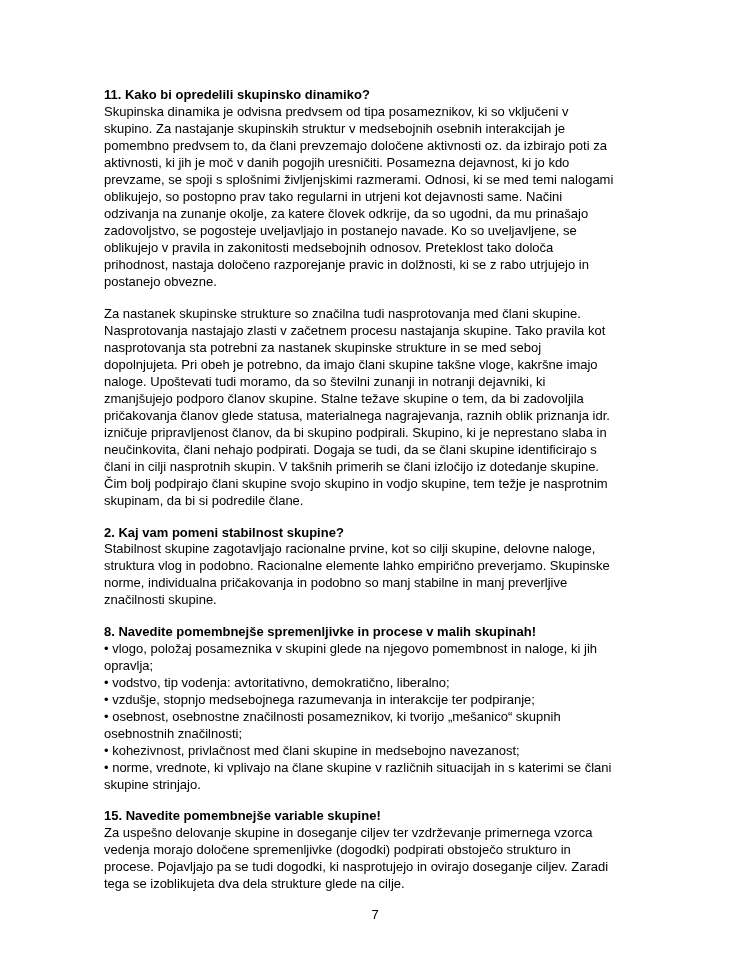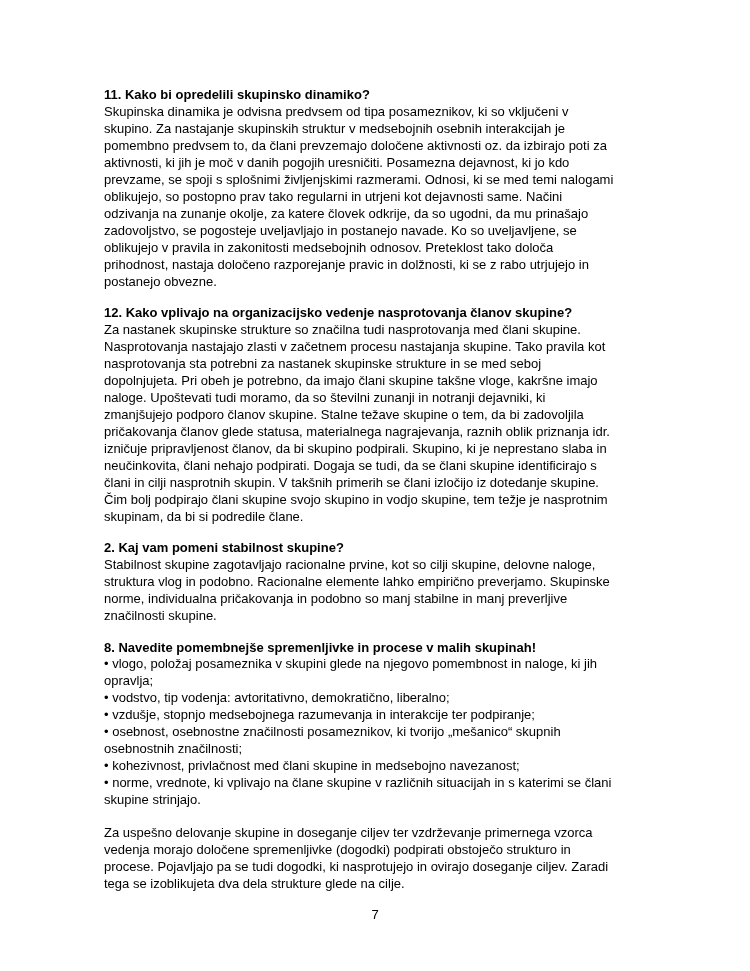--- a/index.html
+++ b/index.html
@@ -69,21 +69,20 @@
 prevzame, se spoji s splošnimi življenjskimi razmerami. Odnosi, ki se med temi nalogami
 oblikujejo, so postopno prav tako regularni in utrjeni kot dejavnosti same. Načini
 odzivanja na zunanje okolje, za katere človek odkrije, da so ugodni, da mu prinašajo
 zadovoljstvo, se pogosteje uveljavljajo in postanejo navade. Ko so uveljavljene, se
 oblikujejo v pravila in zakonitosti medsebojnih odnosov. Preteklost tako določa
 prihodnost, nastaja določeno razporejanje pravic in dolžnosti, ki se z rabo utrjujejo in
 postanejo obvezne.</p>
     </section>
 
     <section class="qa-section">
-      <h2 class="question-heading">12. Kako vplivajo na organizacijsko vedenje nasprotovanja članov skupine?</h2>
       <p class="answer-text">Za nastanek skupinske strukture so značilna tudi nasprotovanja med člani skupine.
 Nasprotovanja nastajajo zlasti v začetnem procesu nastajanja skupine. Tako pravila kot
 nasprotovanja sta potrebni za nastanek skupinske strukture in se med seboj
 dopolnjujeta. Pri obeh je potrebno, da imajo člani skupine takšne vloge, kakršne imajo
 naloge. Upoštevati tudi moramo, da so številni zunanji in notranji dejavniki, ki
 zmanjšujejo podporo članov skupine. Stalne težave skupine o tem, da bi zadovoljila
 pričakovanja članov glede statusa, materialnega nagrajevanja, raznih oblik priznanja idr.
 izničuje pripravljenost članov, da bi skupino podpirali. Skupino, ki je neprestano slaba in
 neučinkovita, člani nehajo podpirati. Dogaja se tudi, da se člani skupine identificirajo s
 člani in cilji nasprotnih skupin. V takšnih primerih se člani izločijo iz dotedanje skupine.
@@ -106,20 +105,21 @@
 • vodstvo, tip vodenja: avtoritativno, demokratično, liberalno;
 • vzdušje, stopnjo medsebojnega razumevanja in interakcije ter podpiranje;
 • osebnost, osebnostne značilnosti posameznikov, ki tvorijo „mešanico“ skupnih
 osebnostnih značilnosti;
 • kohezivnost, privlačnost med člani skupine in medsebojno navezanost;
 • norme, vrednote, ki vplivajo na člane skupine v različnih situacijah in s katerimi se člani
 skupine strinjajo.</p>
     </section>
 
     <section class="qa-section">
+      <h2 class="question-heading">15. Navedite pomembnejše variable skupine!</h2>
       <p class="answer-text">Za uspešno delovanje skupine in doseganje ciljev ter vzdrževanje primernega vzorca
 vedenja morajo določene spremenljivke (dogodki) podpirati obstoječo strukturo in
 procese. Pojavljajo pa se tudi dogodki, ki nasprotujejo in ovirajo doseganje ciljev. Zaradi
 tega se izoblikujeta dva dela strukture glede na cilje.</p>
     </section>
 
   </div>
 
   <div class="page-number">7</div>
 

